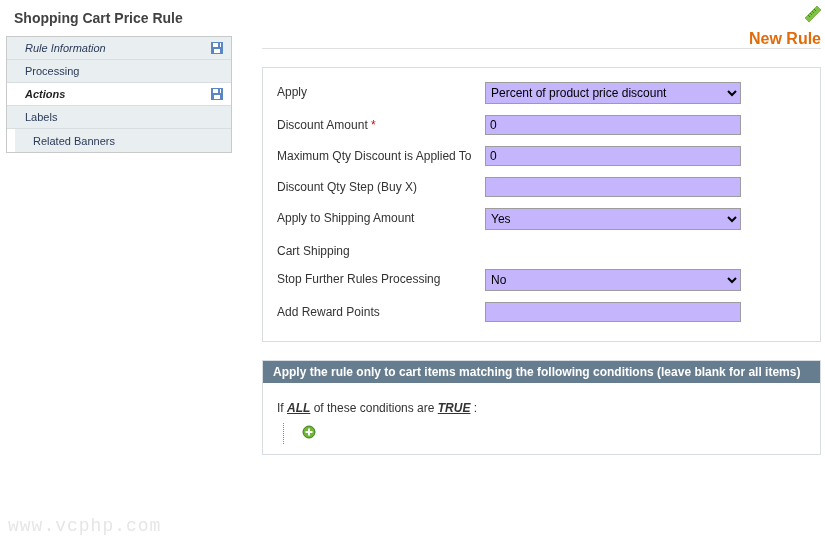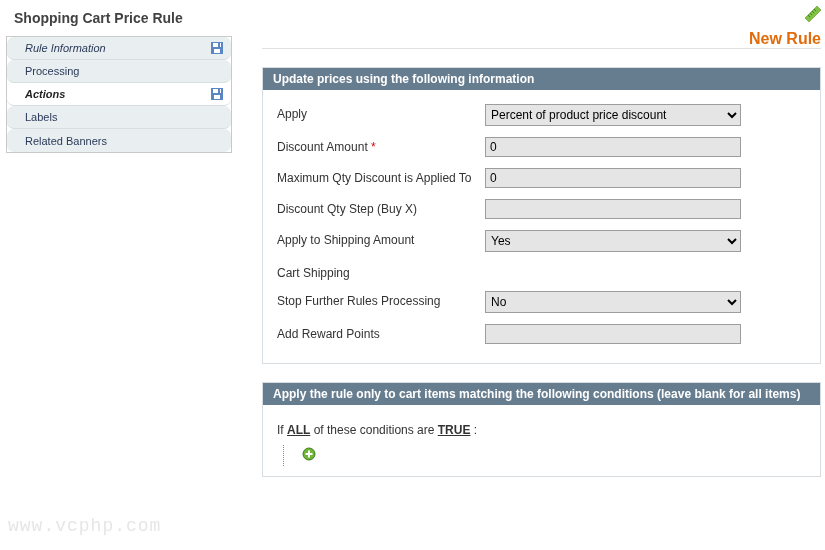--- a/index.html
+++ b/index.html
@@ -32,23 +32,22 @@
       display: flex;
       align-items: center;
       justify-content: space-between;
       height: 23px;
       padding: 0 8px 0 18px;
       background: #e9eef0;
       border-bottom: 1px solid #d8dee0;
       font-size: 11px;
       color: #2a3a58;
       cursor: pointer;
-      border-radius: 7px;
-    }
-    .side-nav-item:last-child { border-bottom: none; }
+    }
+    .side-nav-item:last-child { border-bottom: none; margin-left: 8px; }
     .side-nav-item.active {
       background: #fff;
       font-weight: bold;
       font-style: italic;
       color: #222;
     }
     .side-nav-item.rule-info {
       font-style: italic;
     }
     .save-icon svg { display: block; }
@@ -101,39 +100,40 @@
     }
     .req { color: #d40707; }
     .form-input {
       flex: 1;
     }
     .form-input select,
     .form-input input[type="text"] {
       width: 256px;
       height: 20px;
       border: 1px solid #9d9d9d;
-      background: #e5e5e5;
+      background: #c4b5fd;
       font-size: 12px;
       padding: 0 4px;
       font-family: Arial, sans-serif;
     }
     .form-input select {
       height: 22px;
       padding: 0 1px;
     }
     .cond-text {
       font-size: 12px;
       color: #333;
       padding: 4px 0 8px 0;
     }
     .cond-text .cond-link {
       font-weight: bold;
       text-decoration: underline;
       color: #333;
       cursor: pointer;
+      font-style: italic;
     }
     .cond-tree {
       padding-left: 18px;
       border-left: 1px dotted #888;
       margin-left: 6px;
       padding-top: 2px;
       padding-bottom: 2px;
     }
     .add-condition {
       display: inline-flex;
@@ -201,21 +201,20 @@
           <line x1="3" y1="9" x2="5" y2="11" stroke="#3a6a12" stroke-width="0.8"></line>
           <line x1="5" y1="7" x2="7" y2="9" stroke="#3a6a12" stroke-width="0.8"></line>
           <line x1="7" y1="5" x2="9" y2="7" stroke="#3a6a12" stroke-width="0.8"></line>
           <line x1="9" y1="3" x2="11" y2="5" stroke="#3a6a12" stroke-width="0.8"></line>
         </svg>
       </span>
       <h2 class="page-title">New Rule</h2>
     </div>
 
     <section class="fieldset">
-      <div class="fieldset-legend">Update prices using the following information</div>
       <div class="fieldset-body">
 
         <div class="form-row">
           <div class="form-label">Apply</div>
           <div class="form-input">
             <select>
               <option>Percent of product price discount</option>
             </select>
           </div>
         </div>

